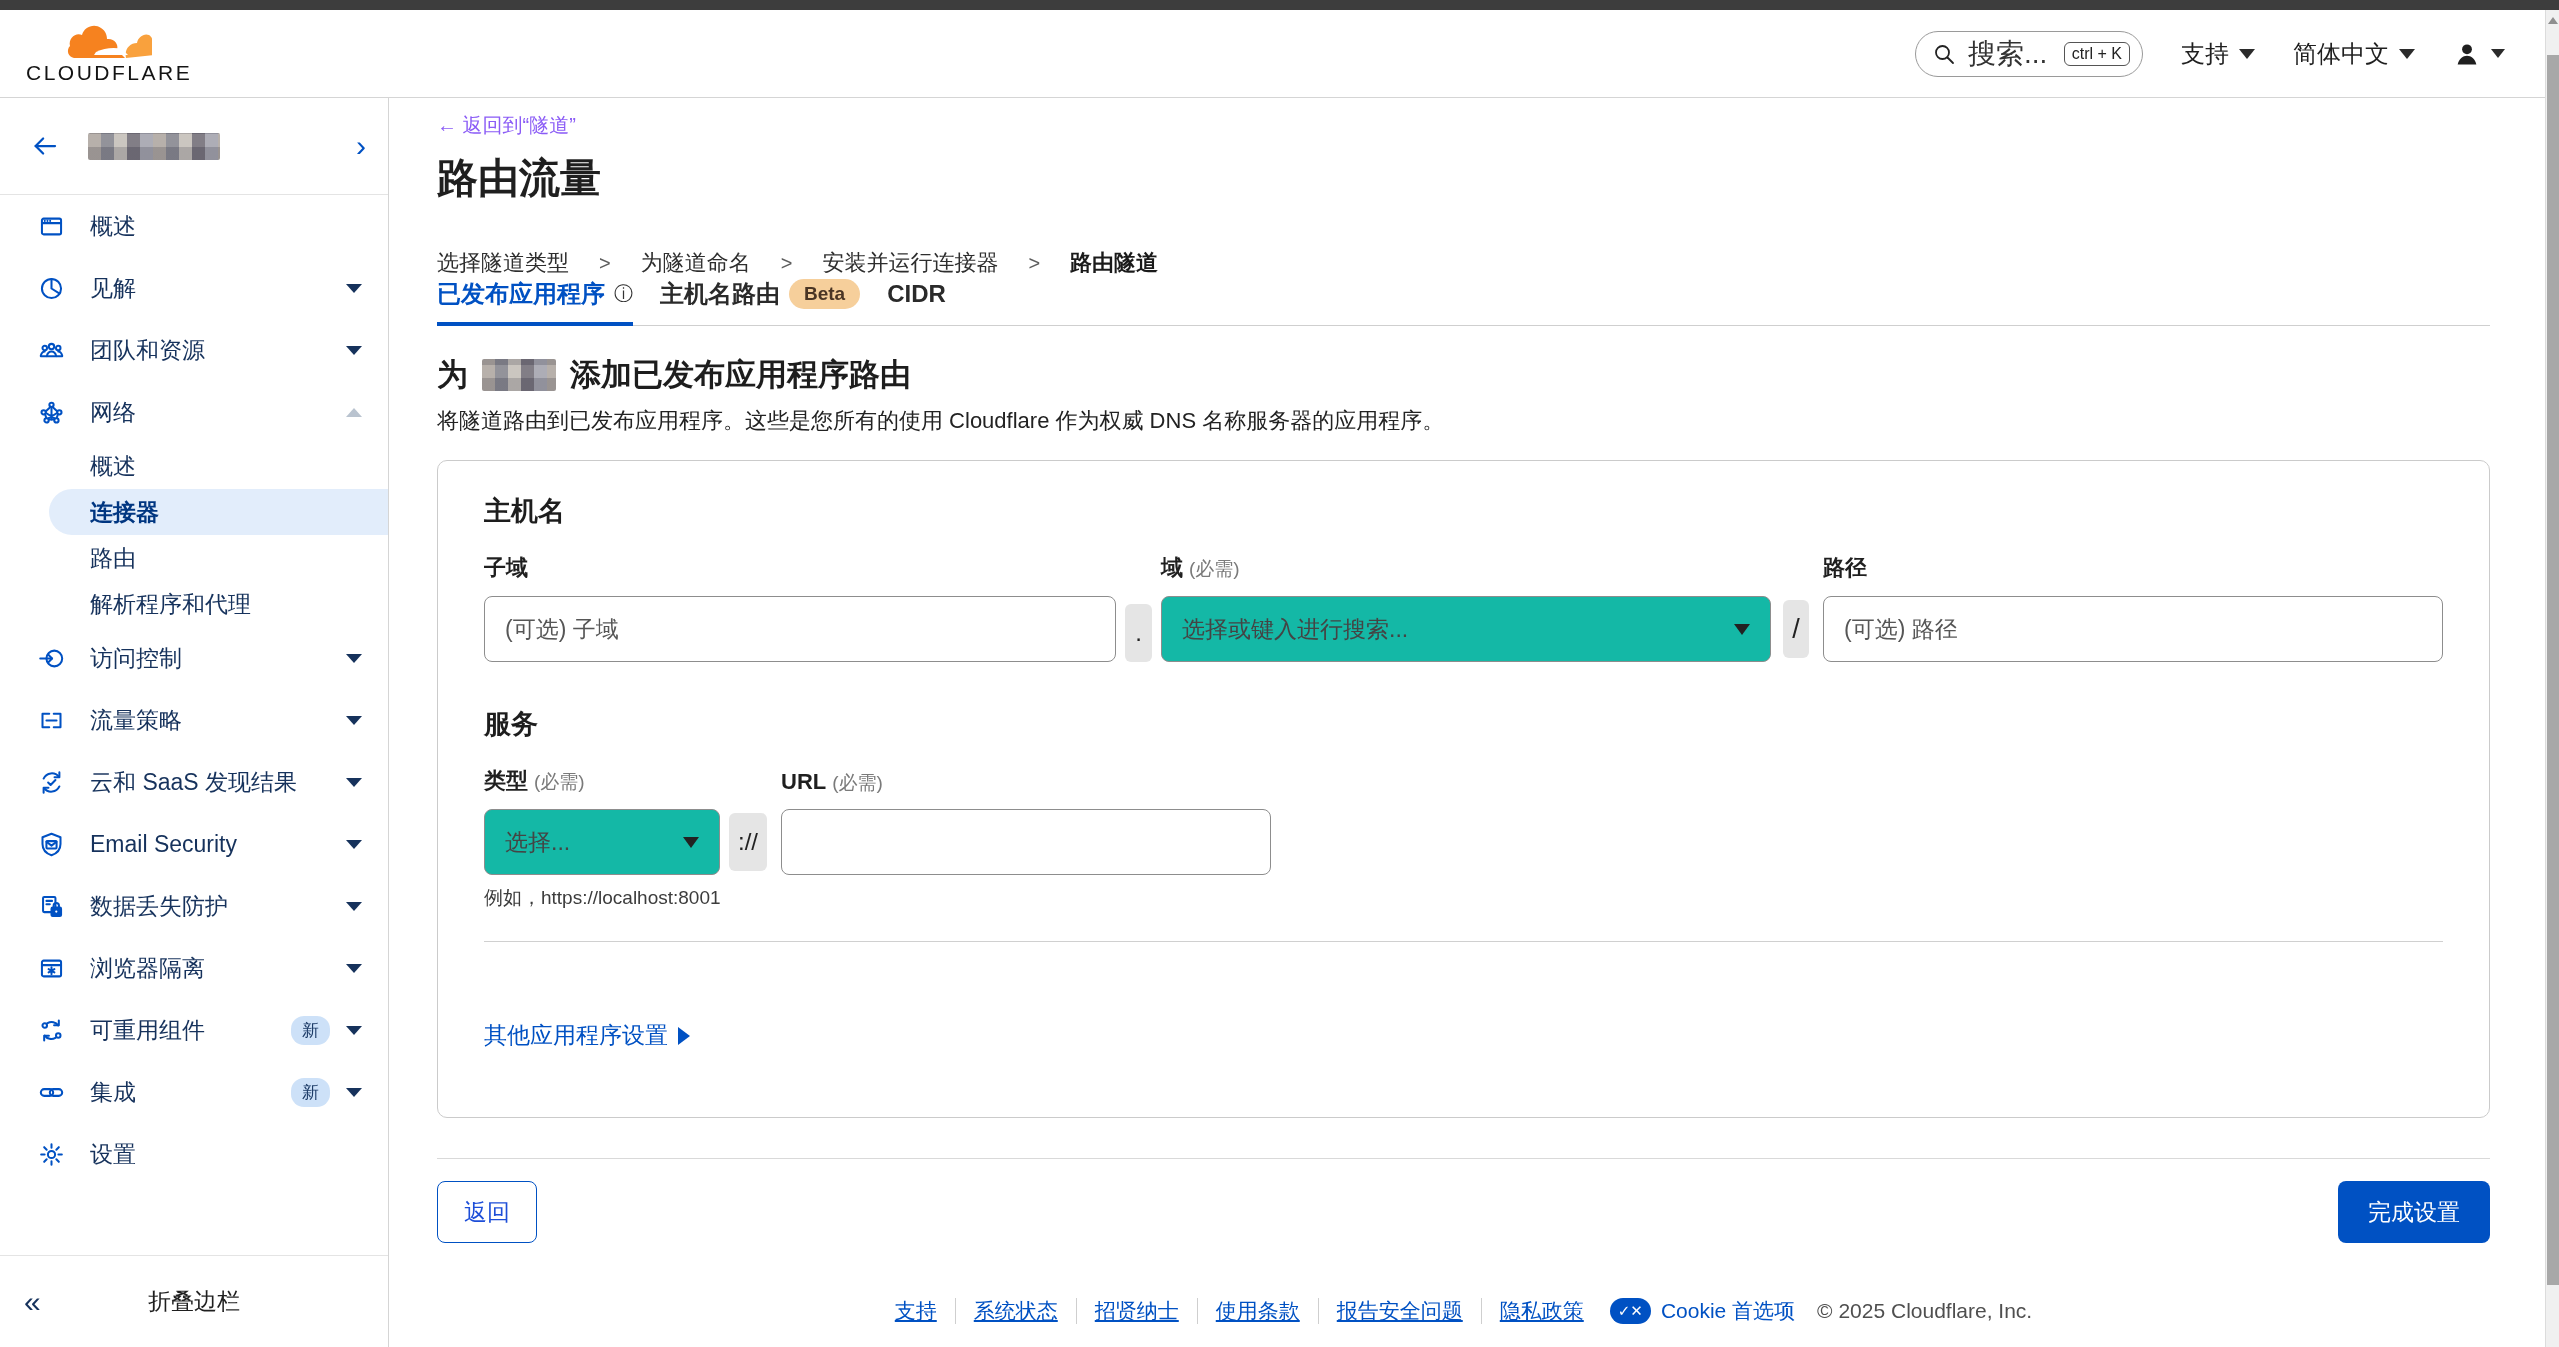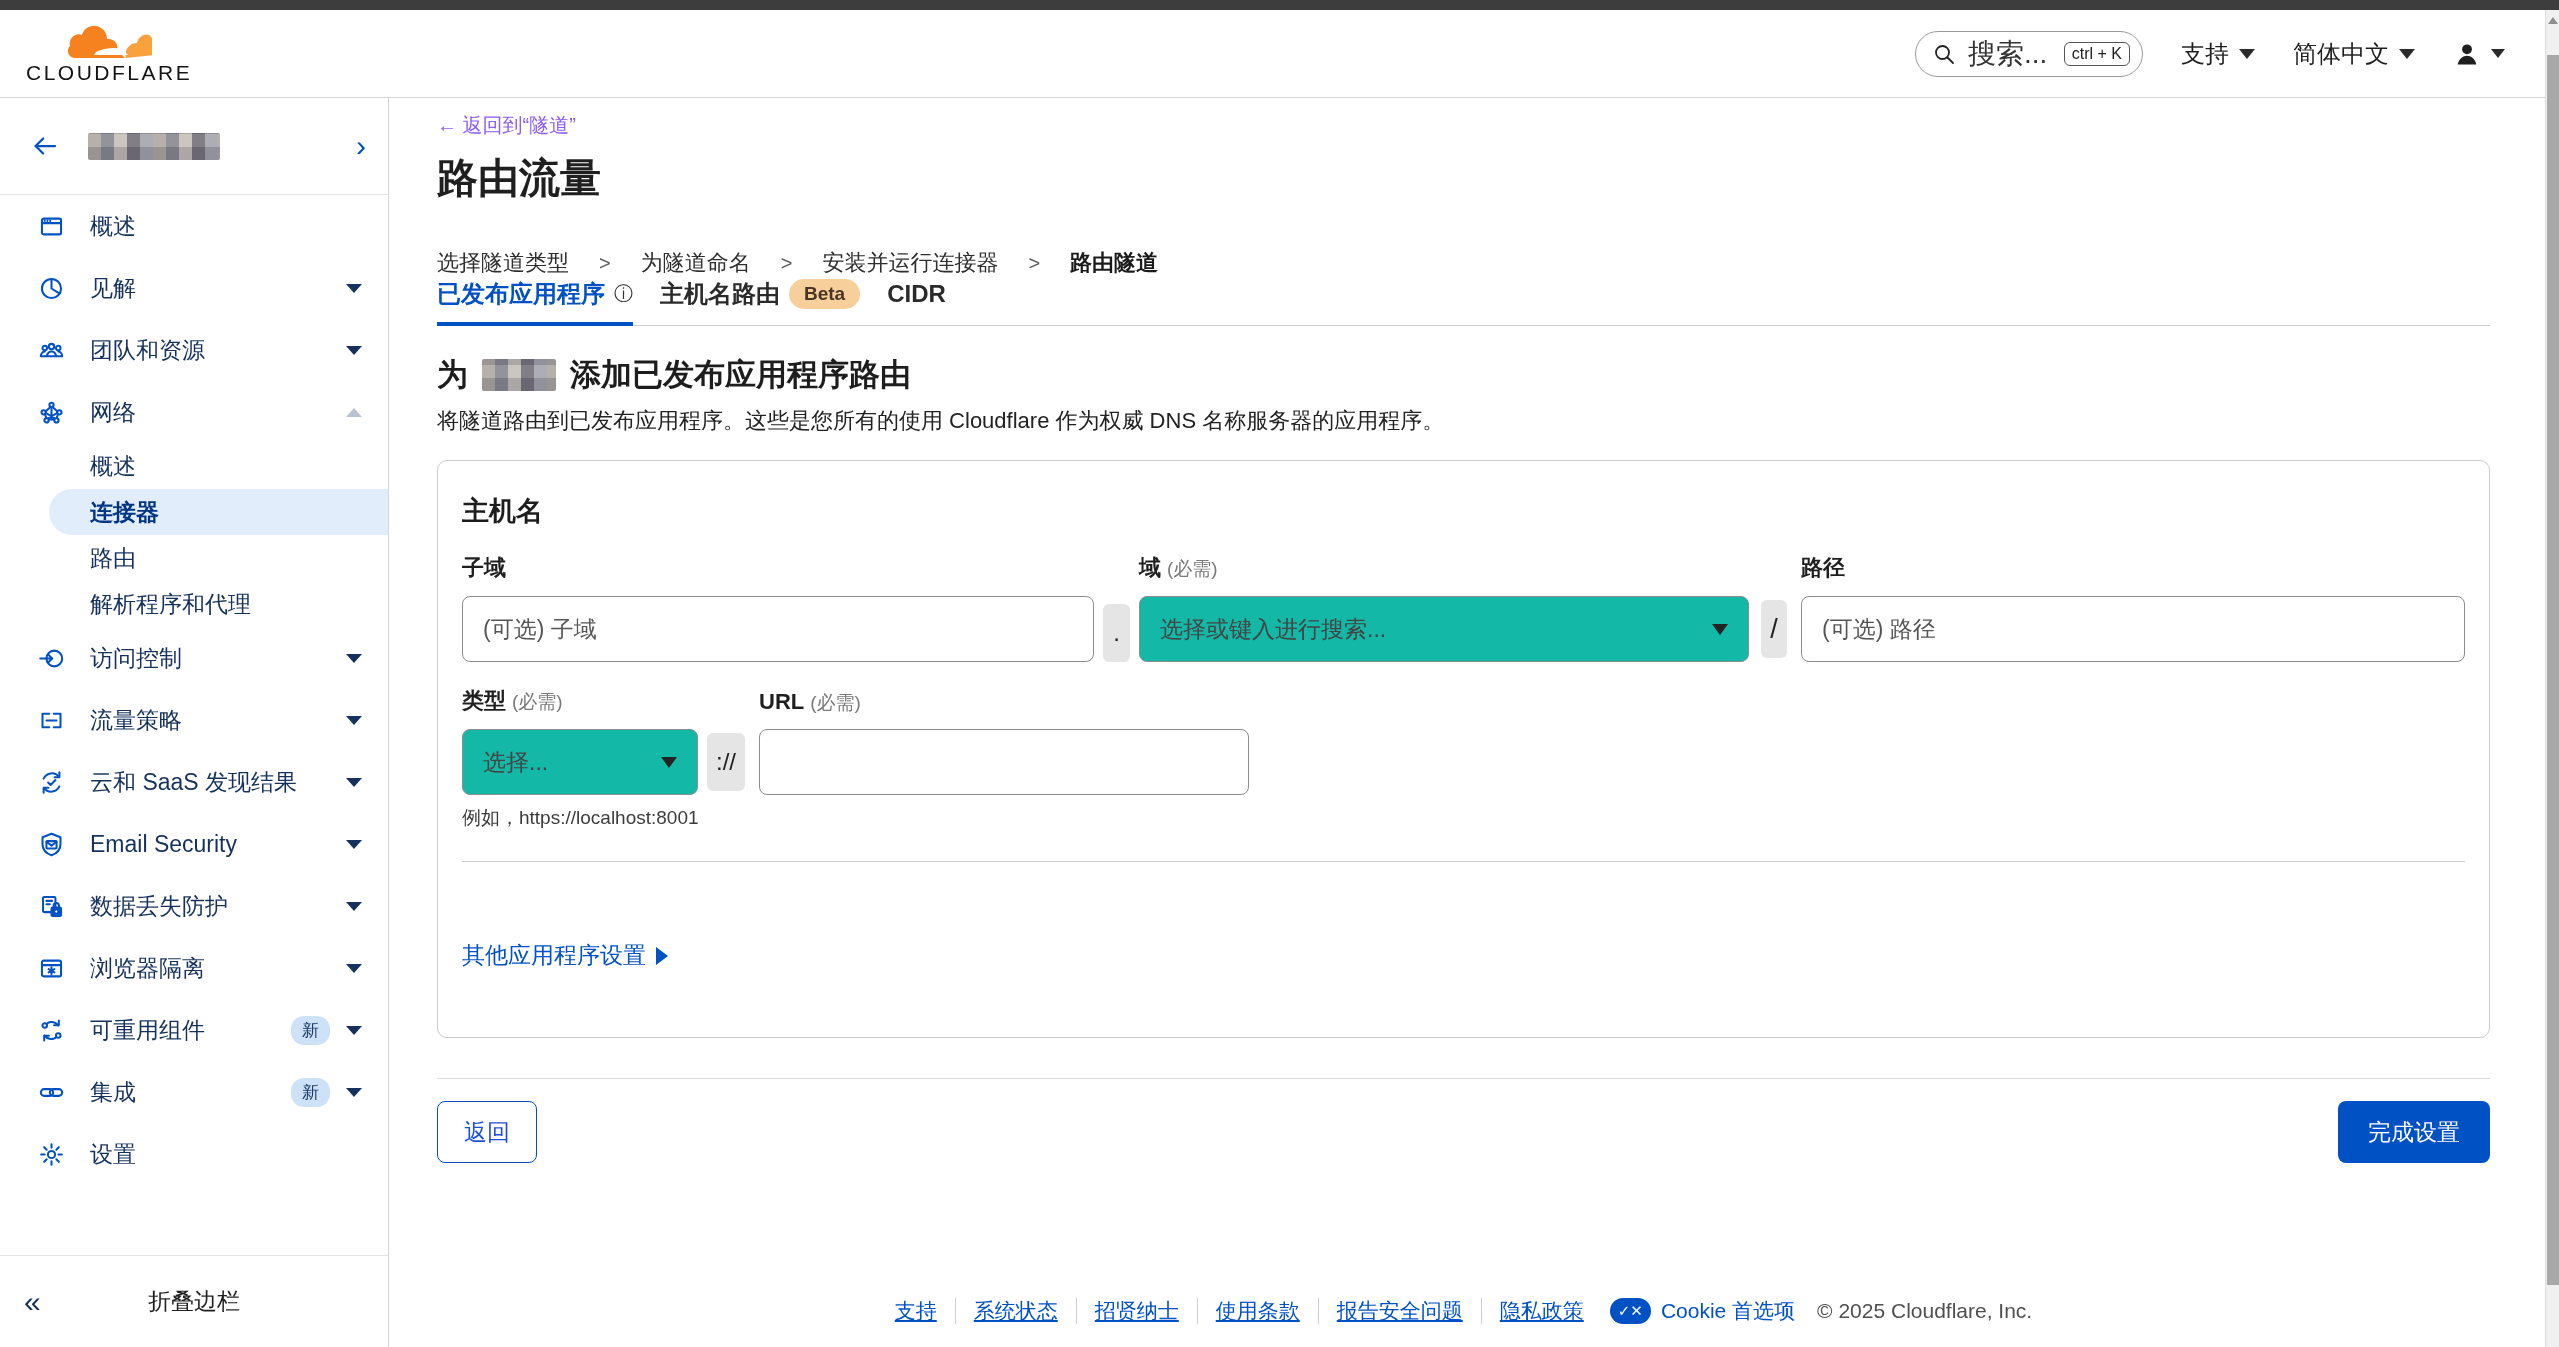--- a/index.html
+++ b/index.html
@@ -66,21 +66,21 @@
   .tab { position:relative; display:flex; align-items:center; gap:9px; padding-bottom:15px;
     font-size:24px; font-weight:bold; color:#2a2a2a; cursor:pointer; }
   .tab.active { color:#0051c3; }
   .tab.active::after { content:""; position:absolute; left:0; right:0; bottom:-1px; height:4px; background:#0051c3; }
   .info-glyph { font-size:19px; font-weight:normal; color:#333; }
   .beta-badge { background:#f6cf9b; color:#4a3524; font-size:19px; font-weight:bold; padding:4px 15px; border-radius:16px; }
   .section-title { margin-top:28px; font-size:31px; font-weight:bold; color:#1d1d1d; display:flex; align-items:center; gap:14px; }
   .blur-word { width:74px; height:32px; }
   .section-desc { margin-top:10px; font-size:22px; color:#222; }
 
-  .card { margin-top:24px; border:1px solid #cbcbcb; border-radius:10px; padding:32px 24px 66px; }
+  .card { margin-top:24px; border:1px solid #cbcbcb; border-radius:10px; padding:32px 46px 66px; }
   .card-h { font-size:27px; font-weight:bold; color:#1d1d1d; }
   .field-row { display:flex; align-items:flex-end; margin-top:24px; }
   .fgroup { display:flex; flex-direction:column; }
   .flabel { font-size:22px; font-weight:bold; color:#1f1f1f; margin-bottom:13px; }
   .req { font-weight:normal; color:#7a7a7a; font-size:19px; margin-left:6px; }
   .tinput { height:66px; border:1px solid #8d8d8d; border-radius:8px; padding:0 20px; font-size:23px;
     color:#222; background:#fff; width:100%; outline:none; }
   .tinput::placeholder { color:#565656; opacity:1; }
   .tselect { height:66px; border:1px solid #8d8d8d; border-radius:8px; padding:0 20px; font-size:23px;
     color:#444; background:#14b8a6; display:flex; align-items:center; justify-content:space-between; cursor:pointer; }
@@ -420,20 +420,21 @@
           <span class="sel-caret"></span>
         </div>
       </div>
       <div class="sep-box" style="width:26px;margin:0 14px 4px 12px;font-size:27px;">/</div>
       <div class="fgroup" style="flex:1">
         <div class="flabel">路径</div>
         <input class="tinput" type="text" placeholder="(可选) 路径" style="">
       </div>
     </div>
 
+    <div class="card-h" style="margin-top:44px">服务</div>
 
     <div class="field-row">
       <div class="fgroup" style="width:236px">
         <div class="flabel">
           <span>类型</span><span class="req">(必需)</span>
         </div>
         <div class="tselect">
           <span>选择...</span>
           <span class="sel-caret"></span>
         </div>

